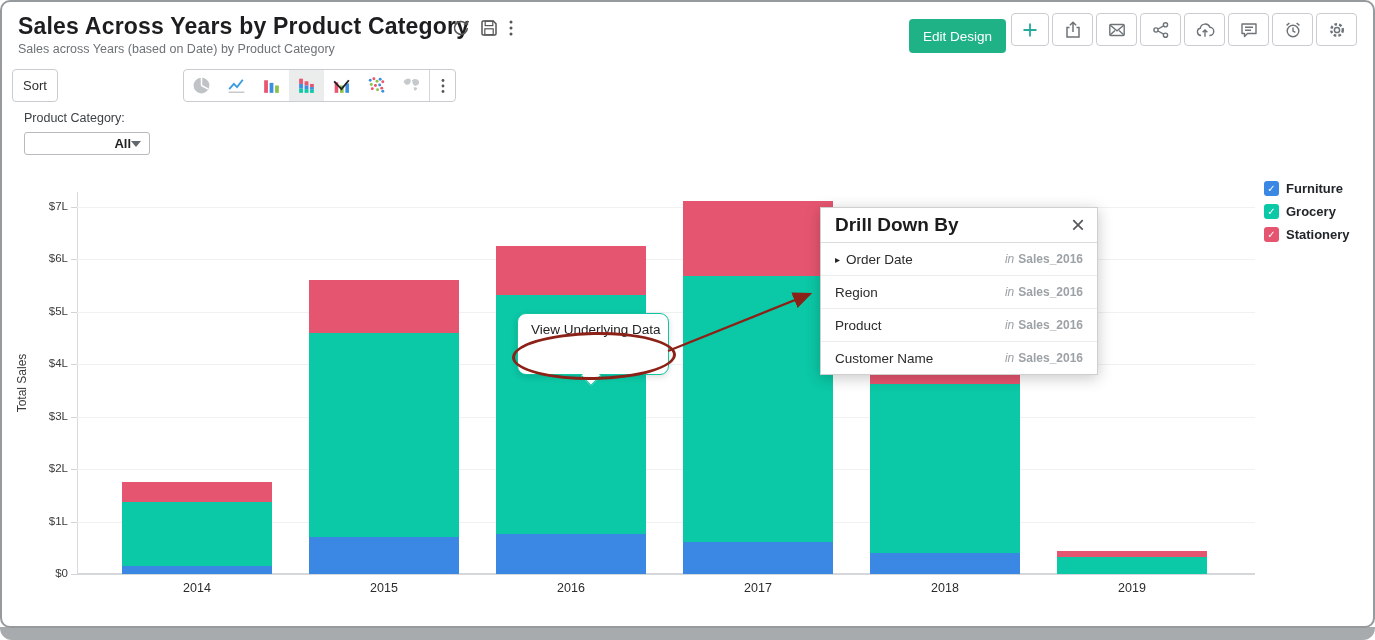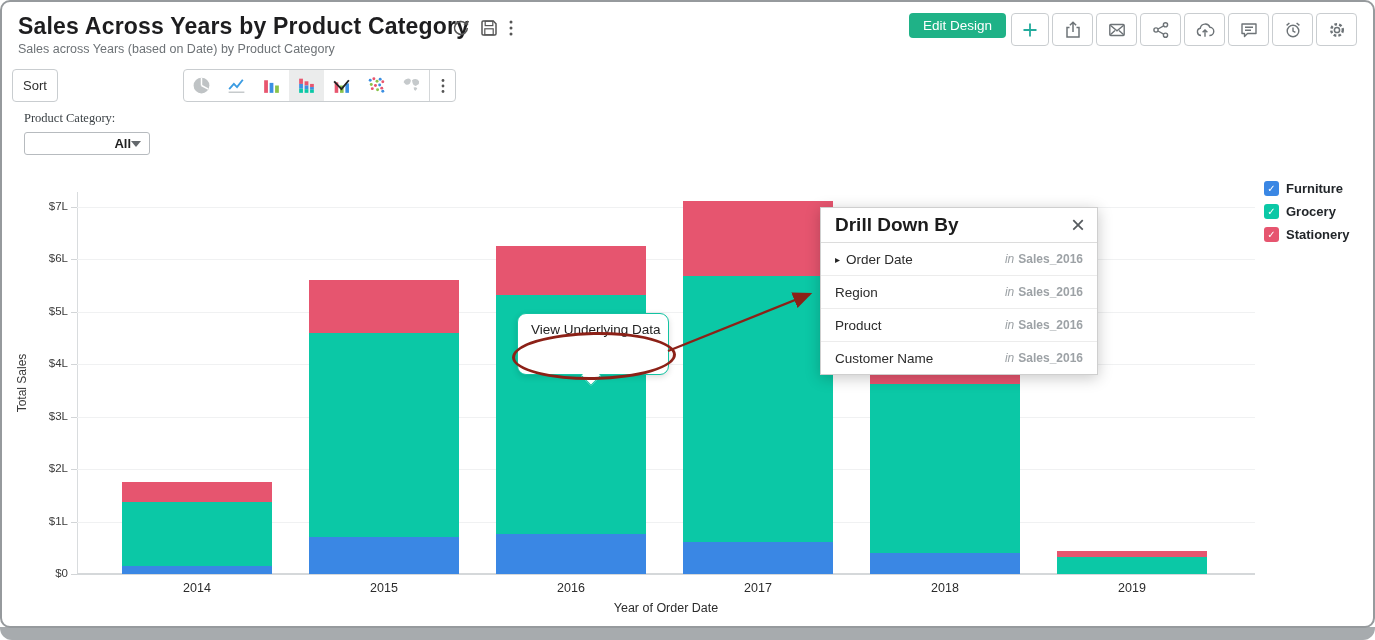--- a/index.html
+++ b/index.html
@@ -7,35 +7,35 @@
   .bottom-shadow{position:absolute;left:0;top:627px;width:1375px;height:13px;background:#a7abae;border-radius:0 0 12px 12px;}
   .window{position:absolute;left:0;top:0;width:1371px;height:624px;background:#fff;
     border:2px solid #969a9d;border-radius:10px;overflow:hidden;}
   .abs{position:absolute;}
   
   .title{left:16px;top:11px;font-size:23px;font-weight:700;color:#1d1d1f;letter-spacing:.2px;}
   .subtitle{left:16px;top:40px;font-size:12.5px;color:#6d7276;}
   .hicon{top:16px;width:20px;height:20px;cursor:pointer;}
   .btn{box-sizing:border-box;border:1px solid #c9cdd0;border-radius:4px;background:#fff;color:#2e2e2e;
     font-size:13px;display:flex;align-items:center;justify-content:center;cursor:pointer;}
-  .edit-design{left:907px;top:11px;width:97px;height:25px;background:var(--accent-green);color:#fff;
+  .edit-design{left:907px;top:17px;width:97px;height:34px;background:var(--accent-green);color:#fff;
     border:none;border-radius:4px;font-size:13.5px;}
   .plus-btn{left:1009px;top:11px;width:38px;height:33px;}
   .act-btn{top:11px;width:41px;height:33px;}
   
   .sort-btn{left:10px;top:67px;width:46px;height:33px;}
   .und-btn{left:63px;top:67px;width:110px;height:33px;}
   .strip{left:181px;top:67px;width:273px;height:33px;border:1px solid #c9cdd0;border-radius:4px;
     display:flex;align-items:center;box-sizing:border-box;background:#fff;}
   .strip-cell{width:35px;height:31px;display:flex;align-items:center;justify-content:center;cursor:pointer;}
   .strip-cell.selected{background:#ebecec;}
   .strip-div{width:1px;height:31px;background:#d4d7d9;}
   .strip-kebab{width:25px;height:31px;display:flex;align-items:center;justify-content:center;cursor:pointer;}
   
-  .filter-label{left:22px;top:109px;font-size:12.5px;color:#3c4246;font-family:Liberation Serif, serif;}
+  .filter-label{left:22px;top:109px;font-size:12.5px;color:#3c4246;}
   .filter-box{left:22px;top:130px;width:126px;height:23px;border:1px solid #b7bbbf;border-radius:3px;
     display:flex;align-items:center;box-sizing:border-box;padding:0 8px;cursor:pointer;background:#fff;}
   .filter-val{font-size:13px;font-weight:700;color:#222;flex:1;text-align:right;}
   .caret{width:0;height:0;border-left:5px solid transparent;border-right:5px solid transparent;border-top:6px solid #63686c;}
   
   .gridline{height:1px;background:#f0f1f2;z-index:0;}
   .gridline.baseline{height:2px;background:#d5d8da;}
   .yaxis-line{width:1px;background:#d9dcde;z-index:0;}
   .tickdash{height:1px;background:#d2d5d7;}
   .ticklabel{font-size:11.5px;color:#3a3a3a;text-align:right;width:40px;}
@@ -281,21 +281,20 @@
       <div class="abs bar-seg" style="left: 681px; top: 273.956px; width: 150px; height: 266.036px; background: rgb(11, 200, 166);"></div>
       <div class="abs bar-seg" style="left: 681px; top: 198.92px; width: 150px; height: 75.0357px; background: rgb(230, 85, 111);"></div>
       <div class="abs xtick" style="left: 681px; top: 579px;">2017</div>
       <div class="abs bar-seg" style="left: 868px; top: 551.011px; width: 150px; height: 20.989px; background: rgb(58, 135, 228);"></div>
       <div class="abs bar-seg" style="left: 868px; top: 382.049px; width: 150px; height: 168.962px; background: rgb(11, 200, 166);"></div>
       <div class="abs bar-seg" style="left: 868px; top: 368.931px; width: 150px; height: 13.1181px; background: rgb(230, 85, 111);"></div>
       <div class="abs xtick" style="left: 868px; top: 579px;">2018</div>
       <div class="abs bar-seg" style="left: 1055px; top: 554.684px; width: 150px; height: 17.3159px; background: rgb(11, 200, 166);"></div>
       <div class="abs bar-seg" style="left: 1055px; top: 548.912px; width: 150px; height: 5.77198px; background: rgb(230, 85, 111);"></div>
       <div class="abs xtick" style="left: 1055px; top: 579px;">2019</div>
-      <div class="abs xlabel" style="left: 514px; top: 599px; width: 300px;">Year of Order Date</div>
       <div class="abs ylabel" style="left: -80px; top: 374px;">Total Sales</div>
     </div>
 
   <div class="abs legend-item" style="top:179px">
     <span class="legend-check" style="background: rgb(58, 135, 228);">✓</span>
     <span class="legend-label">Furniture</span>
   </div>
   <div class="abs legend-item" style="top:202px">
     <span class="legend-check" style="background: rgb(11, 200, 166);">✓</span>
     <span class="legend-label">Grocery</span>

